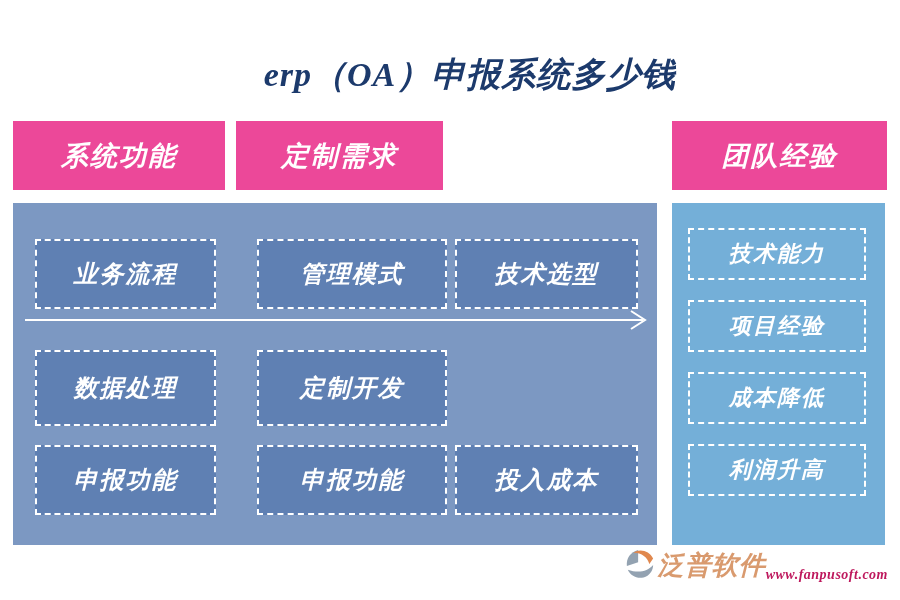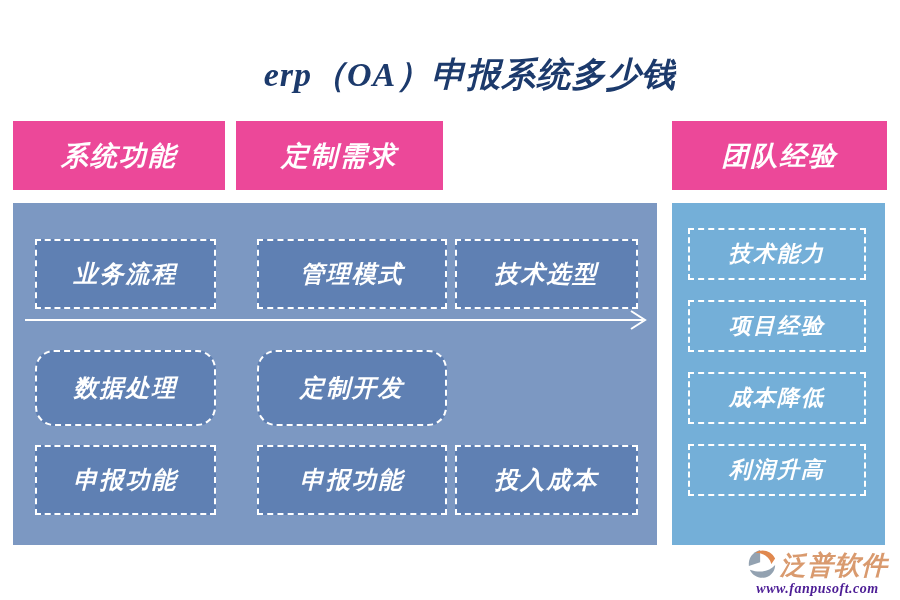--- a/index.html
+++ b/index.html
@@ -29,37 +29,37 @@
   }
   .mbox{
     position:absolute;background:#5f80b3;border:2px dashed #ffffff;
     display:flex;align-items:center;justify-content:center;
     color:#ffffff;font-size:24px;font-weight:bold;letter-spacing:2px;box-sizing:border-box;
   }
   .mcol1{left:22px;width:181px;}
   .mcol2{left:244px;width:190px;text-align:center;}
   .mcol3{left:442px;width:183px;}
   .mrow1{top:25px;height:70px;margin-top:11px;}
-  .mrow2{top:147px;height:76px;border-radius:19px;}
+  .mrow2{top:147px;height:76px;}
   .mrow3{top:242px;height:70px;}
   .arrow-wrap{position:absolute;left:12px;top:105px;width:624px;height:24px;}
   .rbox{
     position:absolute;left:16px;width:178px;height:52px;
     background:#74afd8;border:2px dashed #ffffff;box-sizing:border-box;
     display:flex;align-items:center;justify-content:center;
     color:#ffffff;font-size:22px;font-weight:bold;letter-spacing:2px;
   }
   .rrow1{top:25px;} .rrow2{top:97px;} .rrow3{top:169px;} .rrow4{top:241px;}
   .watermark{position:absolute;left:250px;top:245px;opacity:0.4;}
   .brand{
-    position:absolute;right:12px;top:548px;display:flex;flex-direction:column;align-items:center;
+    position:absolute;right:12px;top:548px;display:flex;flex-direction:row;align-items:flex-end;
   }
   .brand-row{display:flex;align-items:center;gap:3px;}
   .brand-name{font-size:26px;font-weight:bold;color:#d99a6e;letter-spacing:1px;}
-  .brand-url{font-size:14px;font-weight:bold;color:#4c1d95;margin-top:-2px;letter-spacing:0.5px;}
+  .brand-url{font-size:14px;font-weight:bold;color:#be185d;margin-top:-2px;letter-spacing:0.5px;}
 </style>
 </head>
 <body>
 
 <div class="stage">
 
   <div class="title">erp（OA）申报系统多少钱</div>
 
   <div class="hdr hdr1">系统功能</div>
   <div class="hdr hdr2">定制需求</div>

